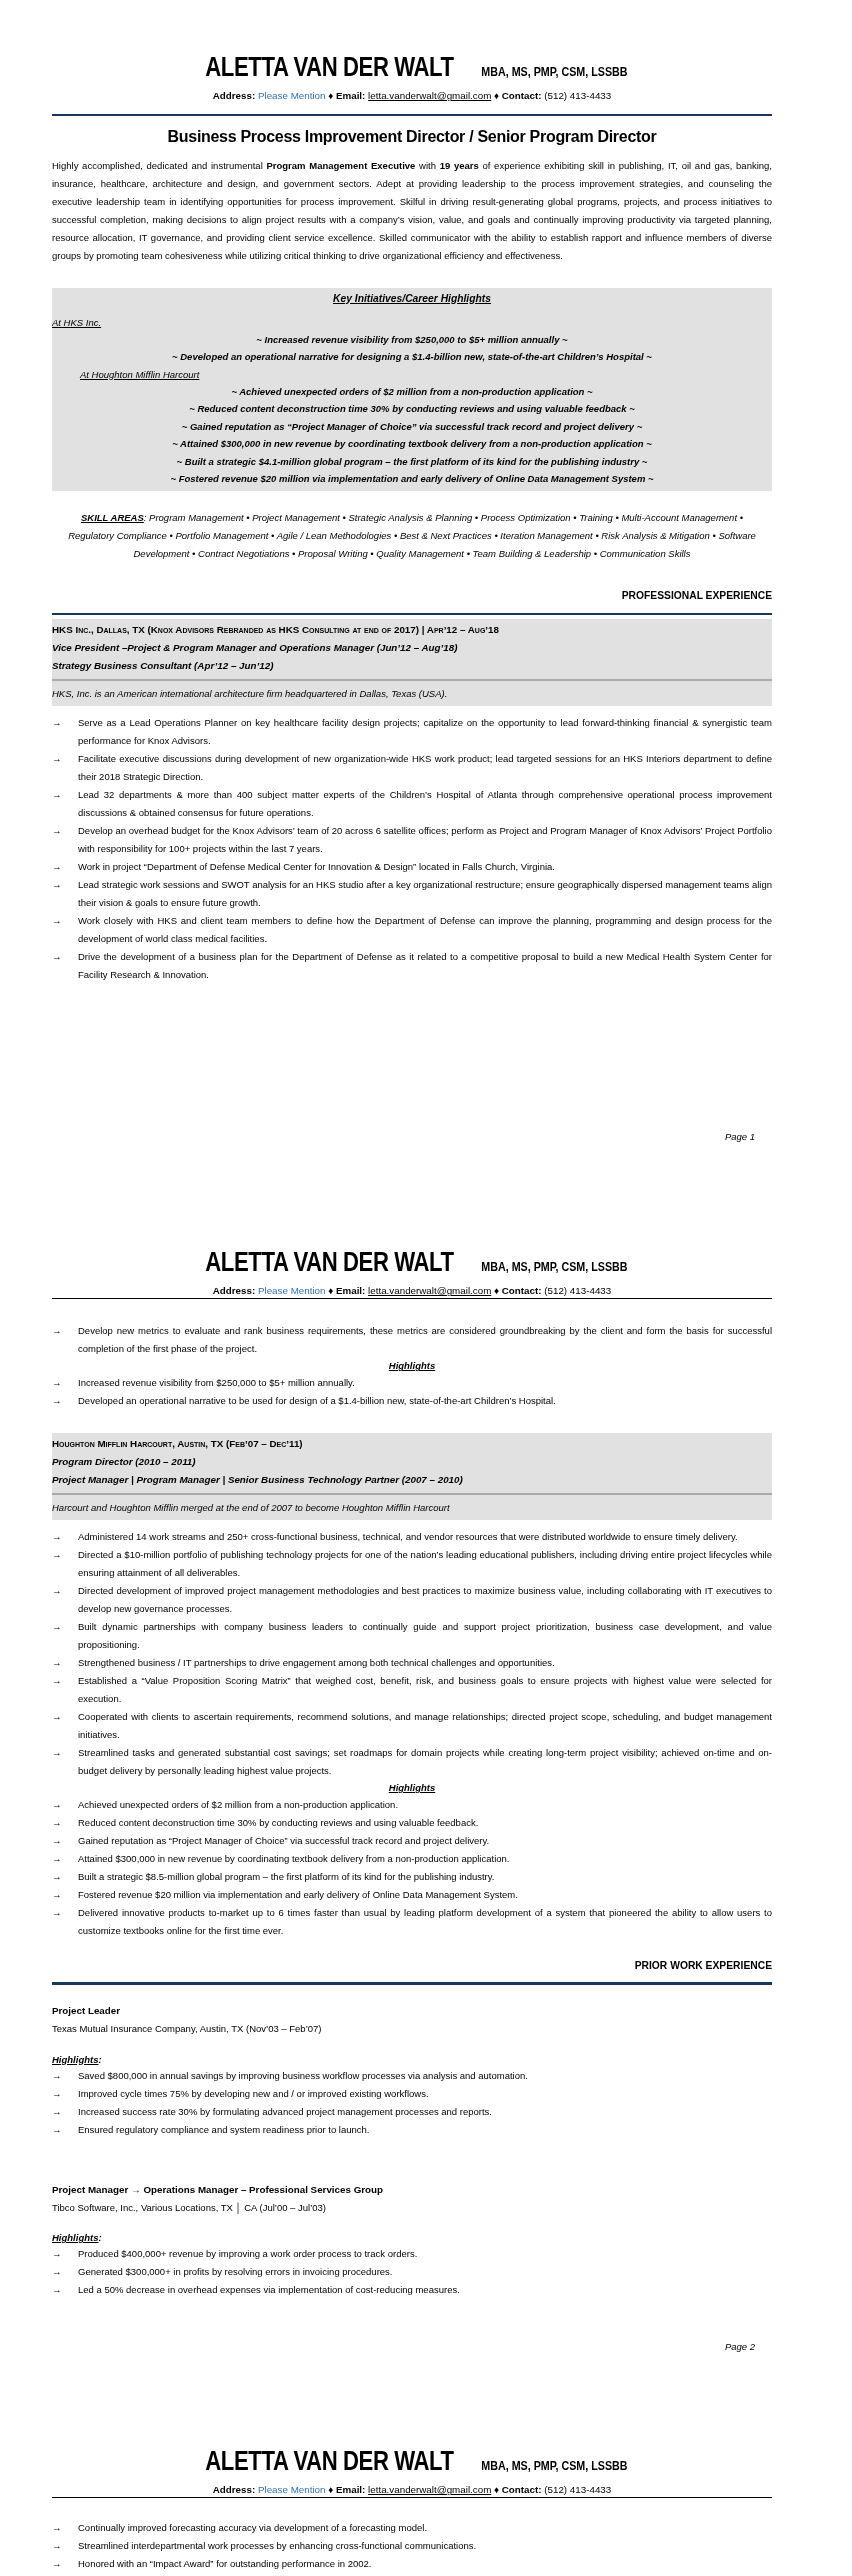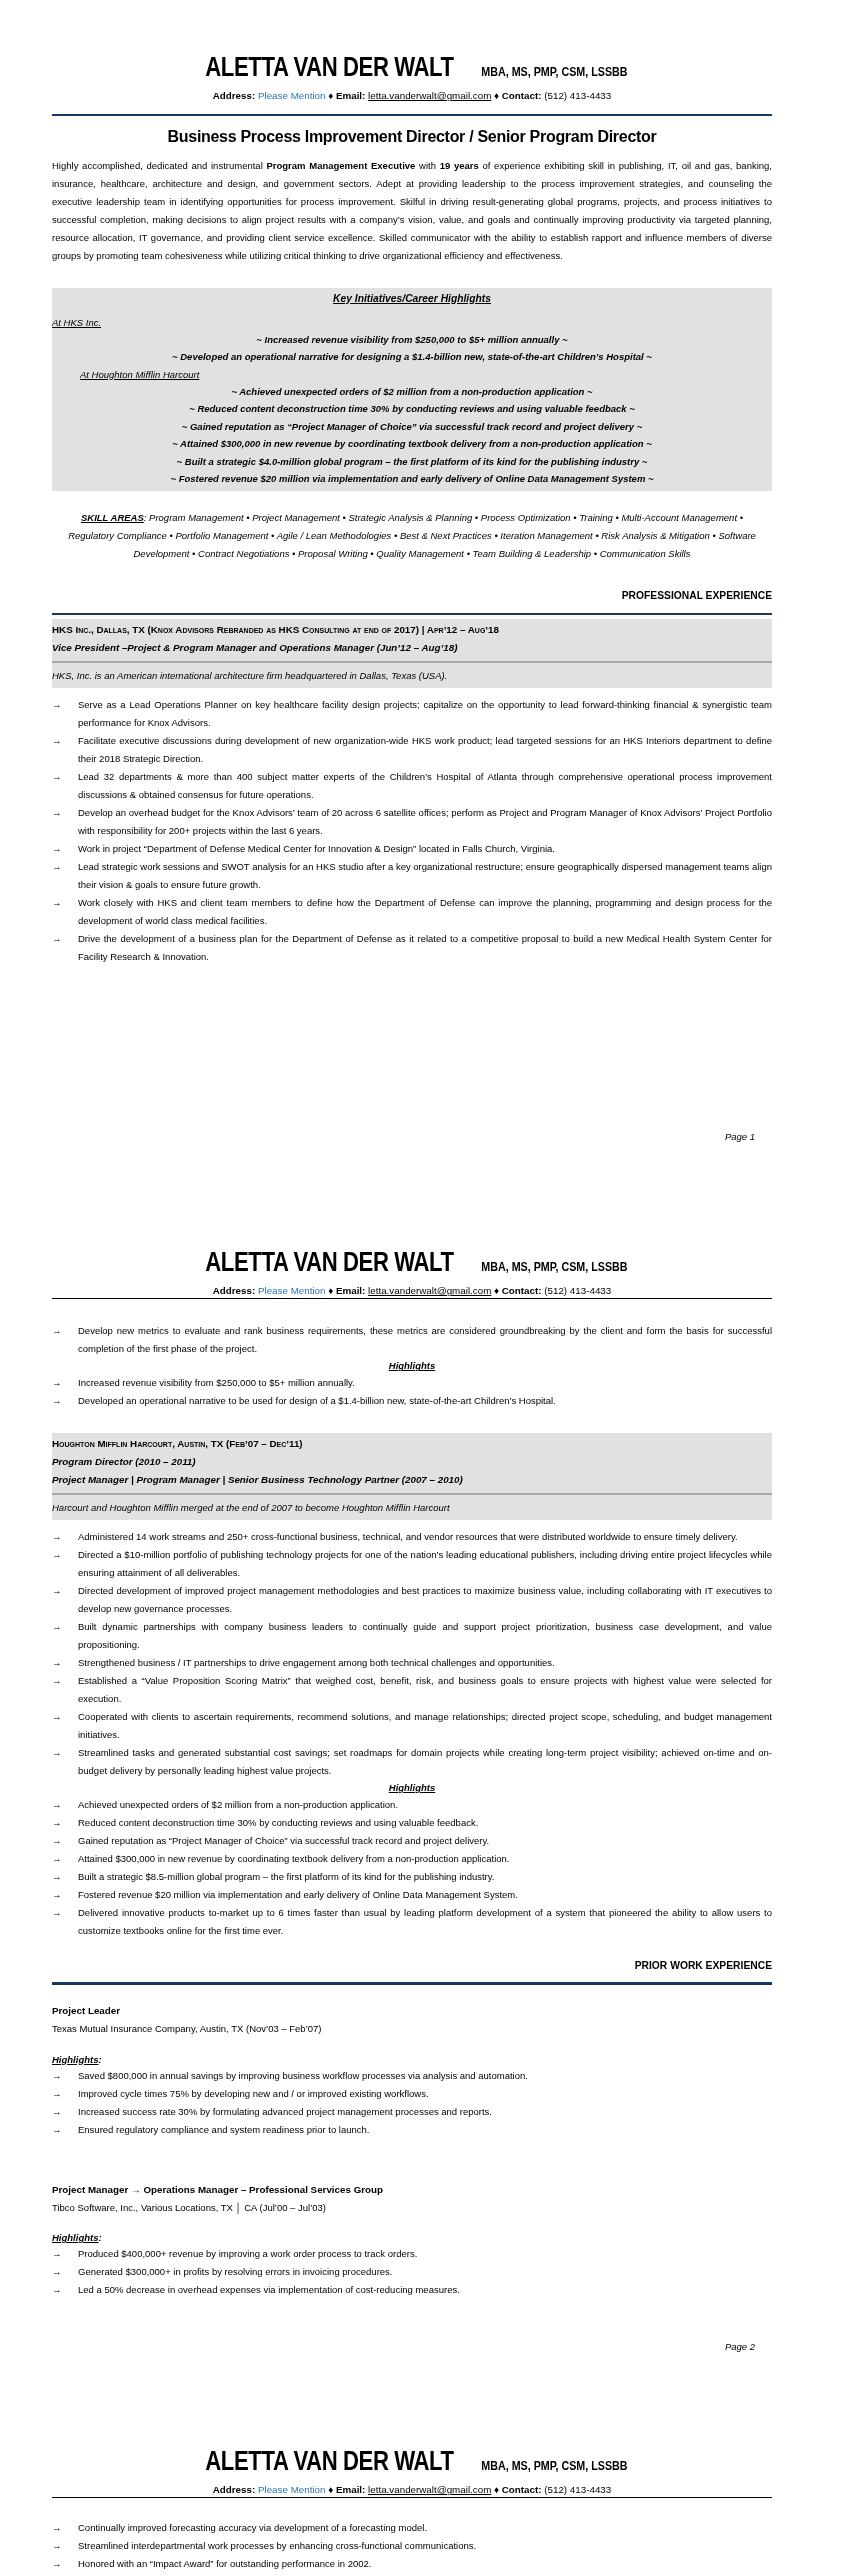--- a/index.html
+++ b/index.html
@@ -70,43 +70,44 @@
   <div class="kbox">
     <div class="khead">Key Initiatives/Career Highlights</div>
     <div class="kat">At HKS Inc.</div>
     <div class="kline">~ Increased revenue visibility from $250,000 to $5+ million annually ~</div>
     <div class="kline">~ Developed an operational narrative for designing a $1.4-billion new, state-of-the-art Children’s Hospital ~</div>
     <div class="kat tight">At Houghton Mifflin Harcourt</div>
     <div class="kline">~ Achieved unexpected orders of $2 million from a non-production application ~</div>
     <div class="kline">~ Reduced content deconstruction time 30% by conducting reviews and using valuable feedback ~</div>
     <div class="kline">~ Gained reputation as “Project Manager of Choice” via successful track record and project delivery ~</div>
     <div class="kline">~ Attained $300,000 in new revenue by coordinating textbook delivery from a non-production application ~</div>
-    <div class="kline">~ Built a strategic $4.0-million global program – the first platform of its kind for the publishing industry ~</div>
+    <div class="kline">~ Built a strategic $4.1-million global program – the first platform of its kind for the publishing industry ~</div>
     <div class="kline">~ Fostered revenue $20 million via implementation and early delivery of Online Data Management System ~</div>
   </div>
 
   <div class="skills">
     <span class="lbl">SKILL AREAS</span><span>: Program Management • Project Management • Strategic Analysis &amp; Planning • Process Optimization • Training • Multi-Account Management • Regulatory Compliance • Portfolio Management • Agile / Lean Methodologies • Best &amp; Next Practices • Iteration Management • Risk Analysis &amp; Mitigation • Software Development • Contract Negotiations • Proposal Writing • Quality Management • Team Building &amp; Leadership • Communication Skills</span>
   </div>
 
   <div class="sec-h">PROFESSIONAL EXPERIENCE</div>
   <div class="sec-rule"></div>
 
   <div class="jobbox">
     <div class="co">HKS Inc., Dallas, TX (Knox Advisors Rebranded as HKS Consulting at end of 2017) | Apr’12 – Aug’18</div>
     <div class="role">Vice President –Project &amp; Program Manager and Operations Manager (Jun’12 – Aug’18)</div>
+    <div class="role">Strategy Business Consultant (Apr’12 – Jun’12)</div>
     <div class="sep"></div>
     <div class="desc">HKS, Inc. is an American international architecture firm headquartered in Dallas, Texas (USA).</div>
   </div>
 
   <ul class="arrows">
     <li><span class="ar">→</span><span>Serve as a Lead Operations Planner on key healthcare facility design projects; capitalize on the opportunity to lead forward-thinking financial &amp; synergistic team performance for Knox Advisors.</span></li>
     <li><span class="ar">→</span><span>Facilitate executive discussions during development of new organization-wide HKS work product; lead targeted sessions for an HKS Interiors department to define their 2018 Strategic Direction.</span></li>
     <li><span class="ar">→</span><span>Lead 32 departments &amp; more than 400 subject matter experts of the Children’s Hospital of Atlanta through comprehensive operational process improvement discussions &amp; obtained consensus for future operations.</span></li>
-    <li><span class="ar">→</span><span>Develop an overhead budget for the Knox Advisors’ team of 20 across 6 satellite offices; perform as Project and Program Manager of Knox Advisors’ Project Portfolio with responsibility for 200+ projects within the last 6 years.</span></li>
+    <li><span class="ar">→</span><span>Develop an overhead budget for the Knox Advisors’ team of 20 across 6 satellite offices; perform as Project and Program Manager of Knox Advisors’ Project Portfolio with responsibility for 100+ projects within the last 7 years.</span></li>
     <li><span class="ar">→</span><span>Work in project “Department of Defense Medical Center for Innovation &amp; Design” located in Falls Church, Virginia.</span></li>
     <li><span class="ar">→</span><span>Lead strategic work sessions and SWOT analysis for an HKS studio after a key organizational restructure; ensure geographically dispersed management teams align their vision &amp; goals to ensure future growth.</span></li>
     <li><span class="ar">→</span><span>Work closely with HKS and client team members to define how the Department of Defense can improve the planning, programming and design process for the development of world class medical facilities.</span></li>
     <li><span class="ar">→</span><span>Drive the development of a business plan for the Department of Defense as it related to a competitive proposal to build a new Medical Health System Center for Facility Research &amp; Innovation.</span></li>
   </ul>
  </div>
  <div class="pg" style="top:1131px;">Page 1</div>
 </div>
 
 <div class="page" style="padding-top:44px;">

